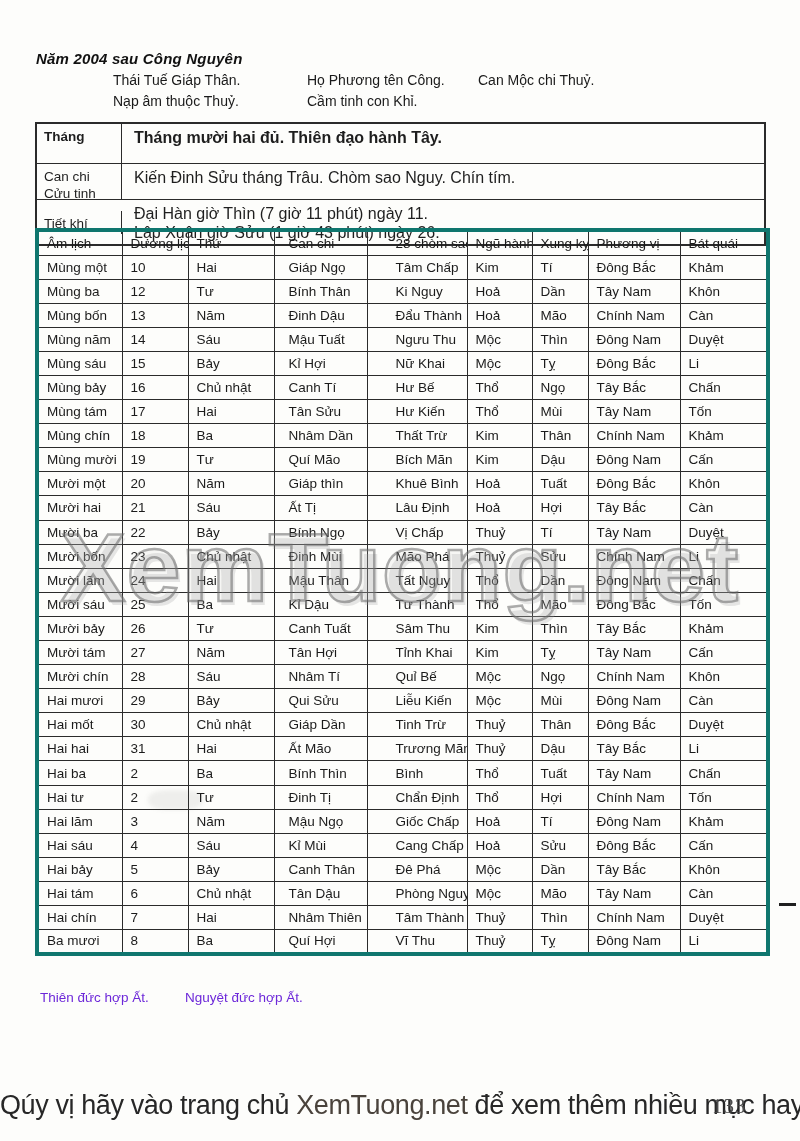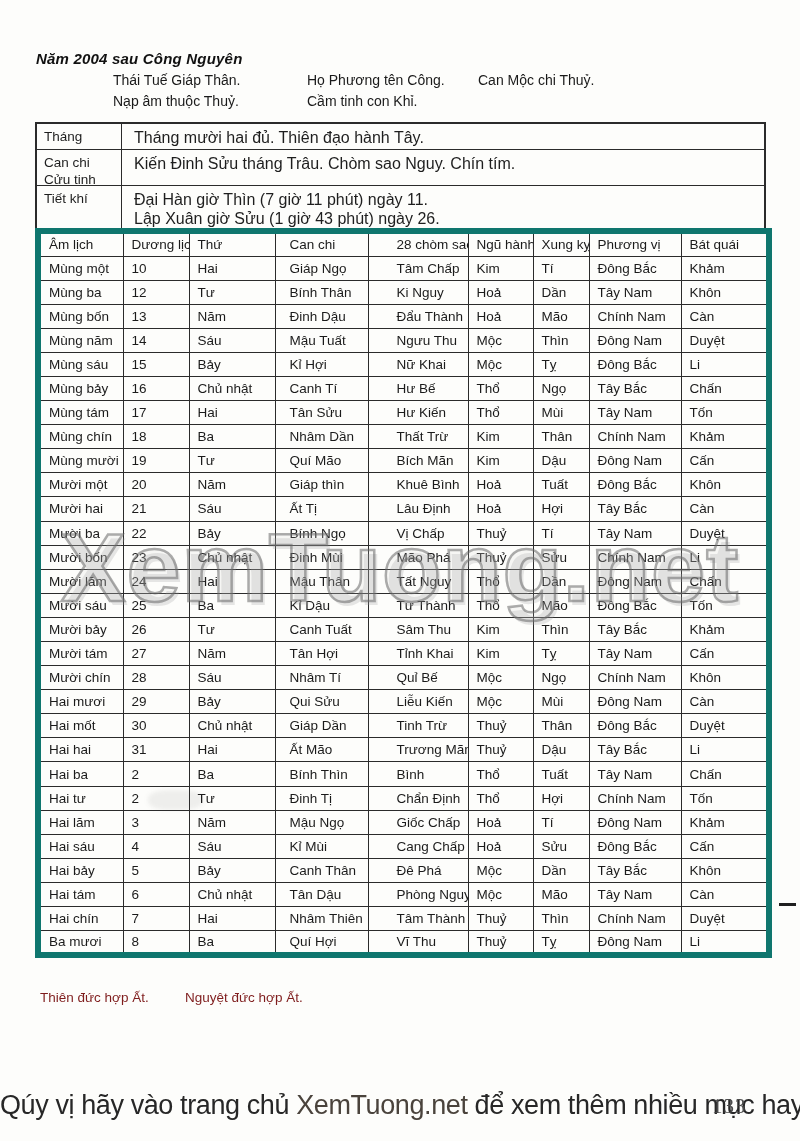--- a/index.html
+++ b/index.html
@@ -36,58 +36,58 @@
   .info-row:last-child{border-bottom:none;}
   .info-label{
     width:85px;flex:none;border-right:1.5px solid #2b2b2b;
     padding:4px 0 2px 7px;font-size:13.5px;line-height:17px;
     box-sizing:border-box;
   }
   .info-content{
     flex:1;padding:4px 0 2px 12px;font-size:16px;line-height:19px;
     box-sizing:border-box;
   }
-  .ir-1{height:26px;}
+  .ir-1{height:40px;font-weight:bold;}
   .ir-2{height:36px;}
-  .ir-3{height:44px;}
+  .ir-3{height:44px;align-items:center;}
 
   
   table.cal{
     position:absolute;left:35px;top:228px;width:731px;
     border-collapse:collapse;table-layout:fixed;
     font-size:13.5px;color:#1b1b1b;
   }
   table.cal th, table.cal td{
     border:1.5px solid #2b2b2b;
     padding:0 0 0 8px;
     text-align:left;font-weight:normal;
     white-space:nowrap;overflow:hidden;
     box-sizing:border-box;
   }
   table.cal th{height:25px;}
   table.cal td{height:24.1px;}
-  table.cal{border:6px solid #0f766e;}
+  table.cal{border:4px solid #0f766e;}
   .c0{width:85px;} .c1{width:66px;} .c2{width:86px;} .c3{width:93px;}
   .c4{width:100px;} .c5{width:65px;} .c6{width:56px;} .c7{width:92px;} .c8{width:88px;}
   table.cal td.d3, table.cal th.d3{padding-left:14px;}
   table.cal td.d4, table.cal th.d4{padding-left:28px;}
 
   
   .watermark{
     position:absolute;left:24px;top:512px;width:752px;
     font-size:97px;font-weight:bold;letter-spacing:1px;
     color:rgba(200,200,200,0.12);
     -webkit-text-stroke:2.5px rgba(105,105,105,0.55);
     text-shadow:3px 4px 0 rgba(160,160,160,0.25);
     white-space:nowrap;text-align:center;
     pointer-events:none;user-select:none;
   }
 
   
-  .note{position:absolute;font-size:13.5px;color:#7f1d1d;top:990px;}
+  .note{position:absolute;font-size:13.5px;color:#6d28d9;top:990px;}
   .note-a{left:40px;}
   .note-b{left:185px;}
 
   
   .smudge{
     position:absolute;left:148px;top:790px;width:55px;height:20px;
     background:rgba(60,60,60,0.08);filter:blur(2px);border-radius:40%;
   }
   .margin-dash{
     position:absolute;left:779px;top:903px;width:17px;height:3px;background:#1f1f1f;

